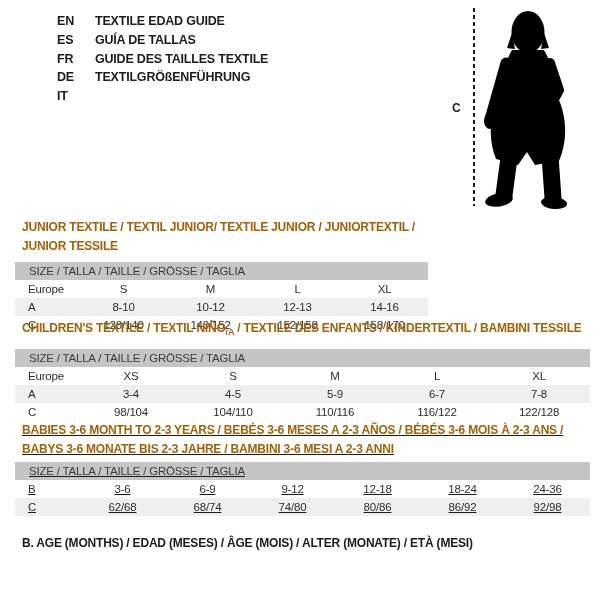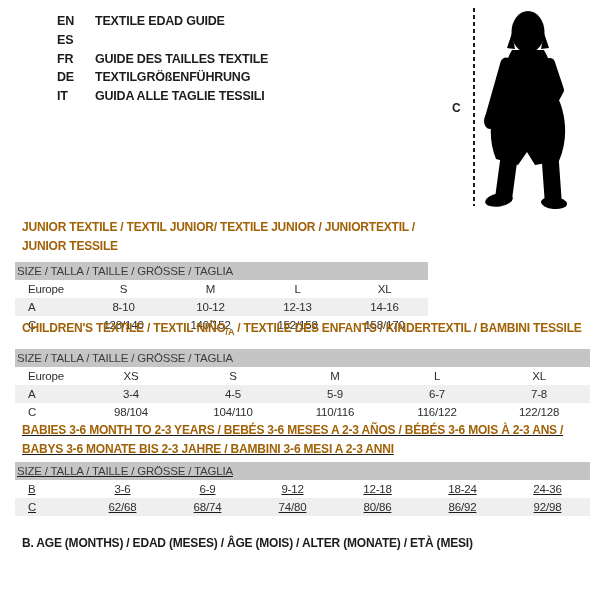--- a/index.html
+++ b/index.html
@@ -21,21 +21,21 @@
   .baby{position:absolute;left:482px;top:8px;}
   
   .tbl{position:absolute;left:15px;}
   .tbl h2{
     margin:0 0 7px 7px;font-size:12px;font-weight:bold;color:#a16207;
     line-height:18.5px;letter-spacing:-0.2px;
   }
   .tbl h2 sub{font-size:9px;}
   .size-bar{
     height:18px;line-height:18px;background:#c5c5c5;color:#3c3c3c;
-    font-size:11.5px;padding-left:2px;letter-spacing:-0.2px;
+    font-size:11.5px;padding-left:14px;letter-spacing:-0.2px;
   }
   .row{display:flex;height:18px;align-items:center;font-size:11.5px;color:#2e2e2e;letter-spacing:-0.2px;}
   .row .lbl{flex:0 0 52px;padding-left:7px;margin-left:6px;}
   .row .cell{flex:1;text-align:center;}
   .row.alt{background:#efefef;}
   .t1{top:218px;width:413px;}
   .t2{top:319px;width:575px;}
   .t3{top:421px;width:575px;text-decoration:underline;}
   .t3 h2{margin-bottom:4px;}
   
@@ -45,32 +45,32 @@
 </head>
 <body>
 
 <section class="lang">
   <div class="lang-row">
     <span class="code">EN</span>
     <span class="title">TEXTILE EDAD GUIDE</span>
   </div>
   <div class="lang-row">
     <span class="code">ES</span>
+    <span class="title">GUÍA DE TALLAS</span>
   </div>
   <div class="lang-row">
     <span class="code">FR</span>
     <span class="title">GUIDE DES TAILLES TEXTILE</span>
   </div>
   <div class="lang-row">
     <span class="code">DE</span>
     <span class="title">TEXTILGRÖßENFÜHRUNG</span>
   </div>
   <div class="lang-row">
     <span class="code">IT</span>
-    <span class="title">GUIDA ALLE TAGLIE TESSILI</span>
   </div>
 </section>
 
 <span class="c-label">C</span>
 <div class="dash-line"></div>
 <svg class="baby" width="92" height="202" viewBox="0 0 92 202" aria-hidden="true">
   <g fill="#000000" stroke="none">
 
     <ellipse cx="46" cy="24" rx="16.5" ry="21"></ellipse>
 

